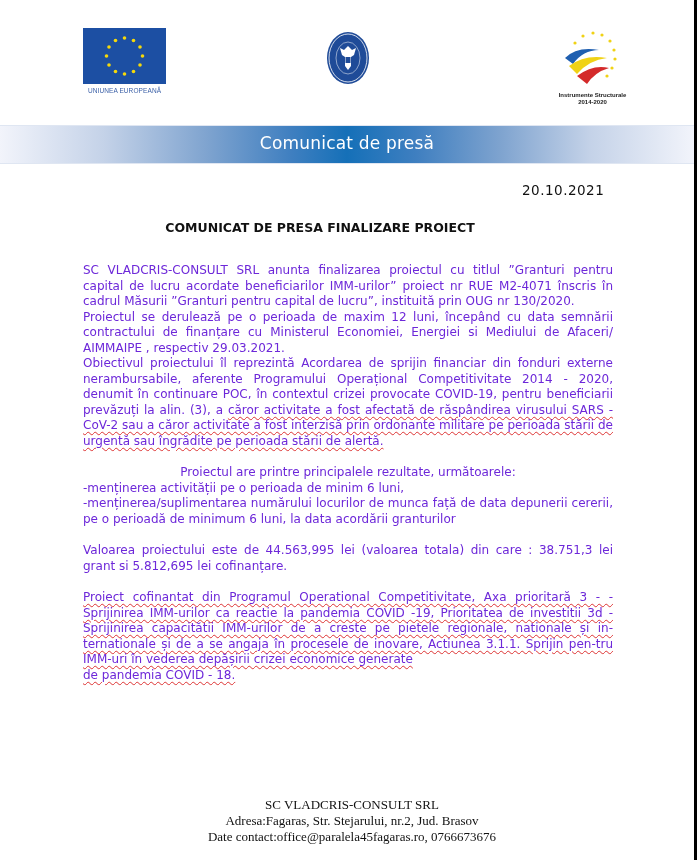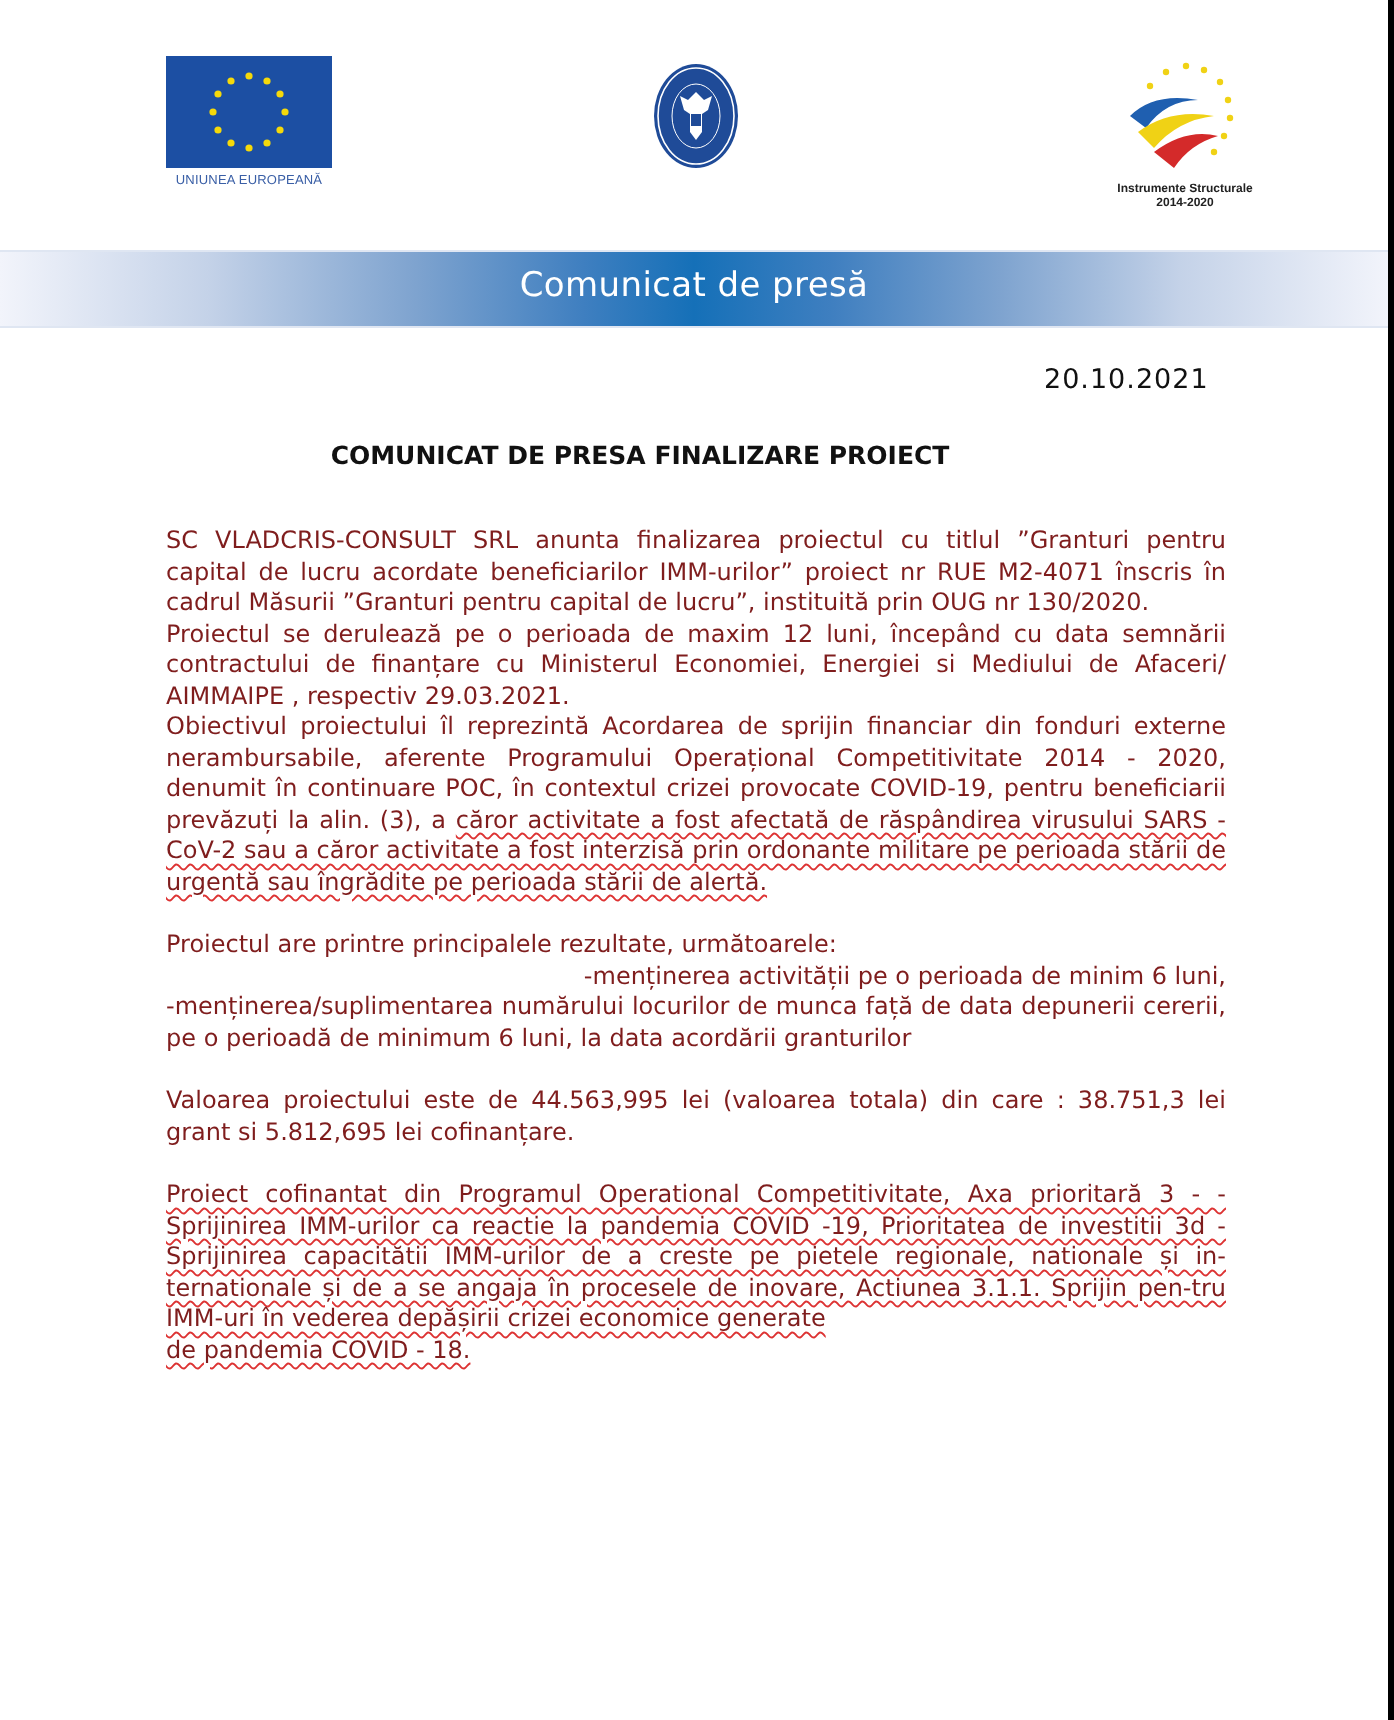--- a/index.html
+++ b/index.html
@@ -35,21 +35,21 @@
     letter-spacing: 0.2px;
   }
 
   .date { position: absolute; left: 522px; top: 182px; font-weight: normal; font-size: 13.5px; letter-spacing: 0.5px; }
   .doc-title { position: absolute; left: 0; width: 694px; top: 220px; text-align: center; font-weight: bold; font-size: 12.5px; padding-left: 0; }
   .doc-title span { position: relative; left: -27px; }
 
   .body-text {
     position: absolute; left: 83px; top: 263px; width: 530px;
     font-size: 12px; line-height: 15.5px; text-align: justify;
-    color: #7f1d1d;
+    color: #6d28d9;
   }
   .body-text p { margin: 0; }
   .gap { height: 16px; }
   .sp { text-decoration: underline wavy #d33; text-decoration-thickness: 1px; text-underline-offset: 2px; }
 
   .footer {
     position: absolute; left: 0; width: 694px; top: 797px; text-align: center;
     font-family: "Liberation Serif", serif; font-size: 13px; line-height: 16px; color: #111;
   }
   .footer div { position: relative; left: 5px; }
@@ -117,25 +117,30 @@
   </div>
 
   <div class="date">20.10.2021</div>
   <div class="doc-title"><span>COMUNICAT DE PRESA FINALIZARE PROIECT</span></div>
 
   <div class="body-text">
     <p>SC VLADCRIS-CONSULT SRL anunta finalizarea proiectul cu titlul ”Granturi pentru capital de lucru acordate beneficiarilor IMM-urilor” proiect  nr RUE M2-4071 înscris în cadrul Măsurii ”Granturi pentru capital de lucru”, instituită prin OUG nr 130/2020.</p>
     <p>Proiectul se derulează pe o perioada de maxim 12 luni, începând cu data semnării contractului de finanțare cu Ministerul Economiei, Energiei si Mediului de Afaceri/ AIMMAIPE , respectiv 29.03.2021.</p>
     <p><span>Obiectivul proiectului îl reprezintă Acordarea de sprijin financiar din fonduri externe nerambursabile, aferente Programului Operațional Competitivitate 2014 - 2020, denumit în continuare POC, în contextul crizei provocate COVID-19, pentru beneficiarii prevăzuți la alin. (3), a </span><span class="sp">căror activitate a fost afectată de răspândirea virusului SARS - CoV-2 sau a căror activitate a fost interzisă prin ordonante militare pe perioada stării de urgentă sau îngrădite pe perioada stării de alertă.</span></p>
     <div class="gap"></div>
-    <p style="text-align:left">Proiectul are printre principalele rezultate, următoarele:</p>
-    <p style="text-align:right">-menținerea activității pe o perioada de minim 6 luni,</p>
+    <p style="text-align:center">Proiectul are printre principalele rezultate, următoarele:</p>
+    <p style="text-align:left">-menținerea activității pe o perioada de minim 6 luni,</p>
     <p>-menținerea/suplimentarea numărului locurilor de munca față de data depunerii cererii, pe o perioadă de minimum 6 luni, la data acordării granturilor</p>
     <div class="gap"></div>
     <p>Valoarea proiectului este de 44.563,995 lei (valoarea totala) din care : 38.751,3 lei grant si 5.812,695 lei cofinanțare.</p>
     <div class="gap"></div>
     <p class="sp" style="text-align:justify">Proiect cofinantat din Programul Operational Competitivitate, Axa prioritară 3 - - Sprijinirea IMM-urilor ca reactie la pandemia COVID -19, Prioritatea de investitii 3d - Sprijinirea capacitătii IMM-urilor de a creste pe pietele regionale, nationale și in-ternationale și de a se angaja în procesele de inovare, Actiunea 3.1.1. Sprijin pen-tru IMM-uri în vederea depășirii crizei economice generate</p>
     <p class="sp" style="text-align:left">de pandemia COVID - 18.</p>
   </div>
 
+  <div class="footer">
+    <div>SC VLADCRIS-CONSULT SRL</div>
+    <div>Adresa:Fagaras, Str. Stejarului, nr.2, Jud. Brasov</div>
+    <div>Date contact:office@paralela45fagaras.ro, 0766673676</div>
+  </div>
 </div>
 
 <div class="right-border"></div>
 
 </body></html>

